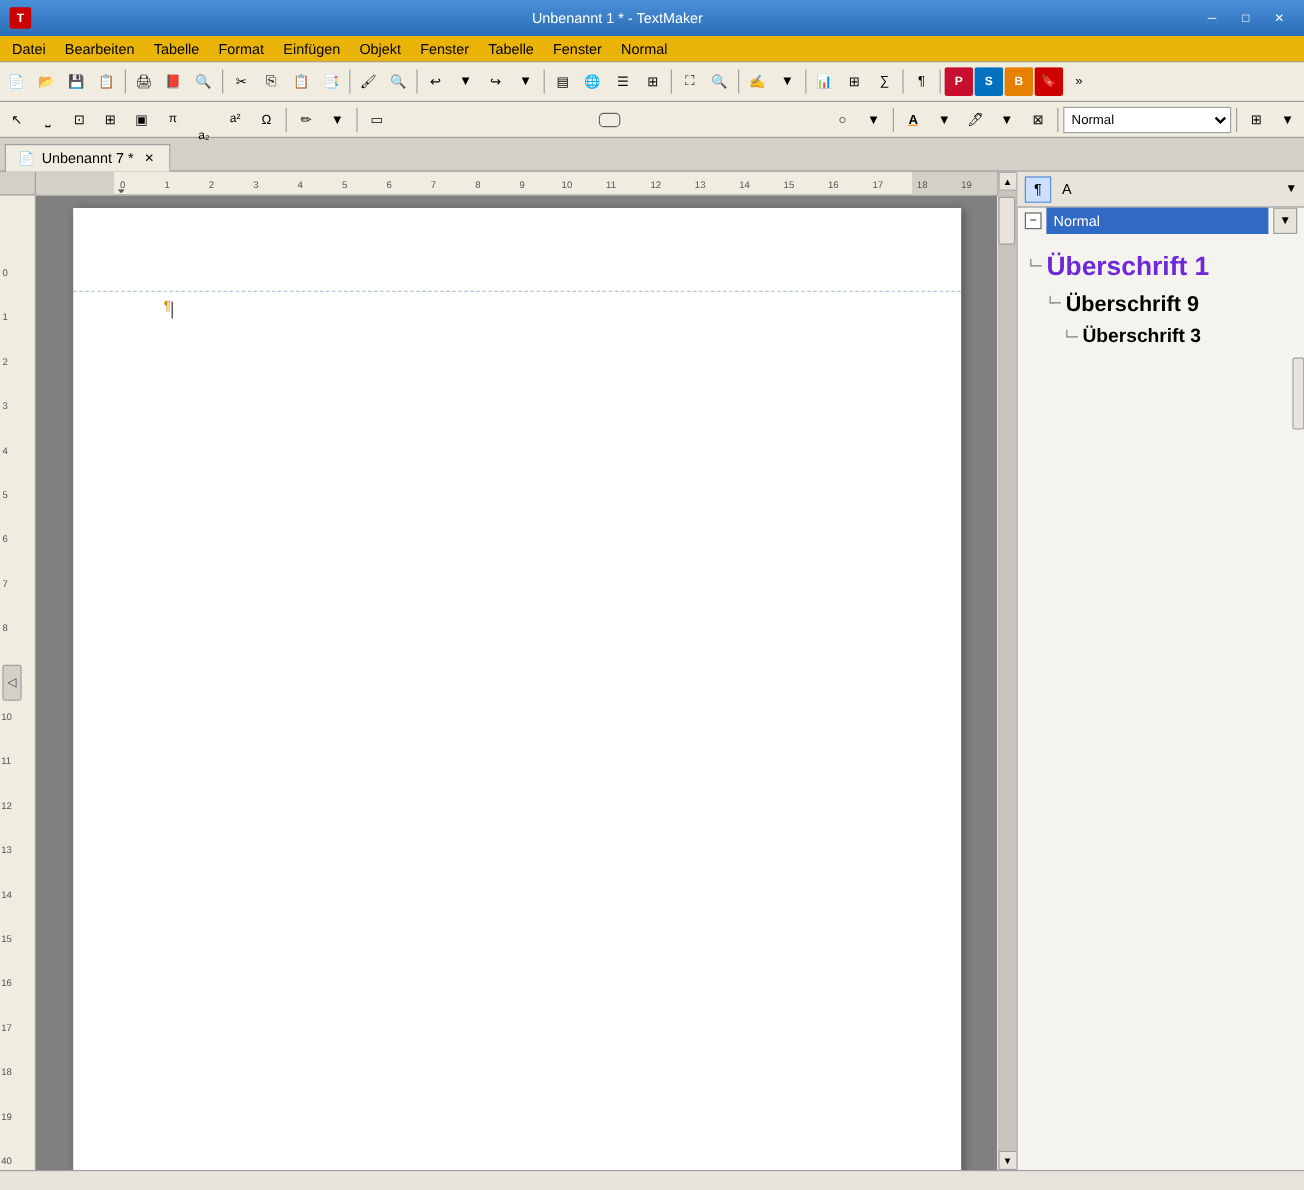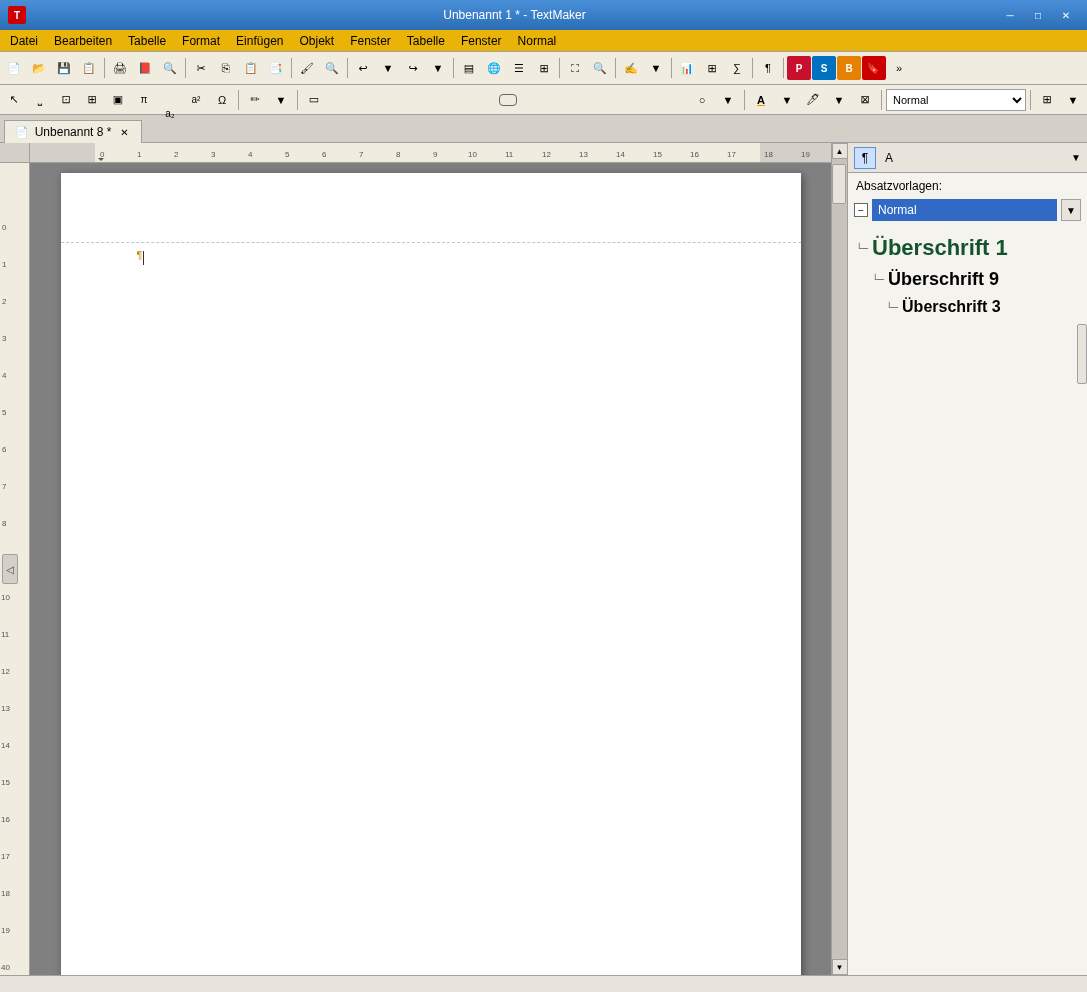--- a/index.html
+++ b/index.html
@@ -410,21 +410,21 @@
   </select>
   <div class="tb-sep"></div>
 
   <button class="tb-btn">⊞</button>
   <button class="tb-btn">▼</button>
 </div>
 
 <div id="tab-bar">
   <div class="tab">
     <span style="color:#cc0000;font-size:11px;">📄</span>
-    <span>Unbenannt 8 *</span>
+    <span>Unbenannt 7 *</span>
     <button class="tab-close">✕</button>
   </div>
 </div>
 
 <div id="content-wrapper" style="display:flex; height: calc(992px - 30px - 22px - 30px - 30px - 28px - 20px); background: #808080;">
 
   <div id="left-ruler-col" style="display:flex;flex-direction:column;width:30px;flex-shrink:0;">
     <div id="v-ruler-spacer" style="width:30px;height:20px;background:#d4d0c8;border-right:1px solid #a0a0a0;border-bottom:1px solid #a0a0a0;"></div>
 
     <div id="v-ruler" style="flex:1;width:30px;background:#f0ece0;border-right:1px solid #a0a0a0;overflow:hidden;position:relative;">
@@ -516,33 +516,32 @@
   <div id="right-panel" style="width:240px;background:#f5f3ee;border-left:1px solid #a0a0a0;display:flex;flex-direction:column;flex-shrink:0;">
 
     <div id="right-panel-header" style="height:30px;background:#e8e4dc;border-bottom:1px solid #a0a0a0;display:flex;align-items:center;padding:0 6px;justify-content:space-between;">
       <div class="panel-icons" style="display:flex;gap:2px;">
         <button class="panel-icon-btn active" title="Absatzvorlagen">¶</button>
         <button class="panel-icon-btn" title="Zeichenvorlagen">A</button>
       </div>
       <div id="panel-dropdown-arrow" style="cursor:pointer;font-size:10px;">▼</div>
     </div>
 
-    <div id="absatz-label" style="padding:6px 8px;font-size:12px;">Absatzvorlagen:</div>
 
     <div id="style-dropdown-row" style="display:flex;align-items:center;padding:0 6px 6px 6px;gap:4px;">
       <div class="collapse-btn" style="width:14px;height:14px;border:1px solid #666;background:white;font-size:10px;display:flex;align-items:center;justify-content:center;cursor:pointer;">−</div>
       <div style="flex:1;background:#316ac5;color:white;padding:2px 6px;font-size:12px;height:22px;display:flex;align-items:center;">Normal</div>
       <div id="style-dropdown-arrow" style="width:20px;height:22px;background:#e8e4dc;border:1px solid #a0a0a0;display:flex;align-items:center;justify-content:center;cursor:pointer;font-size:10px;">▼</div>
     </div>
 
     <div id="style-tree" style="padding:4px 0;">
 
       <div style="display:flex;align-items:center;padding:4px 8px;cursor:pointer;">
         <span style="font-size:10px;color:#666;margin-right:4px;font-family:monospace;">└─</span>
-        <span style="font-size:22px;font-weight:bold;color:#14532d;">Überschrift 1</span>
+        <span style="font-size:22px;font-weight:bold;color:#6d28d9;">Überschrift 1</span>
       </div>
 
       <div style="display:flex;align-items:center;padding:4px 8px 4px 24px;cursor:pointer;">
         <span style="font-size:10px;color:#666;margin-right:4px;font-family:monospace;">└─</span>
         <span style="font-size:18px;font-weight:bold;color:#000;">Überschrift 9</span>
       </div>
 
       <div style="display:flex;align-items:center;padding:4px 8px 4px 38px;cursor:pointer;">
         <span style="font-size:10px;color:#666;margin-right:4px;font-family:monospace;">└─</span>
         <span style="font-size:16px;font-weight:bold;color:#000;">Überschrift 3</span>

